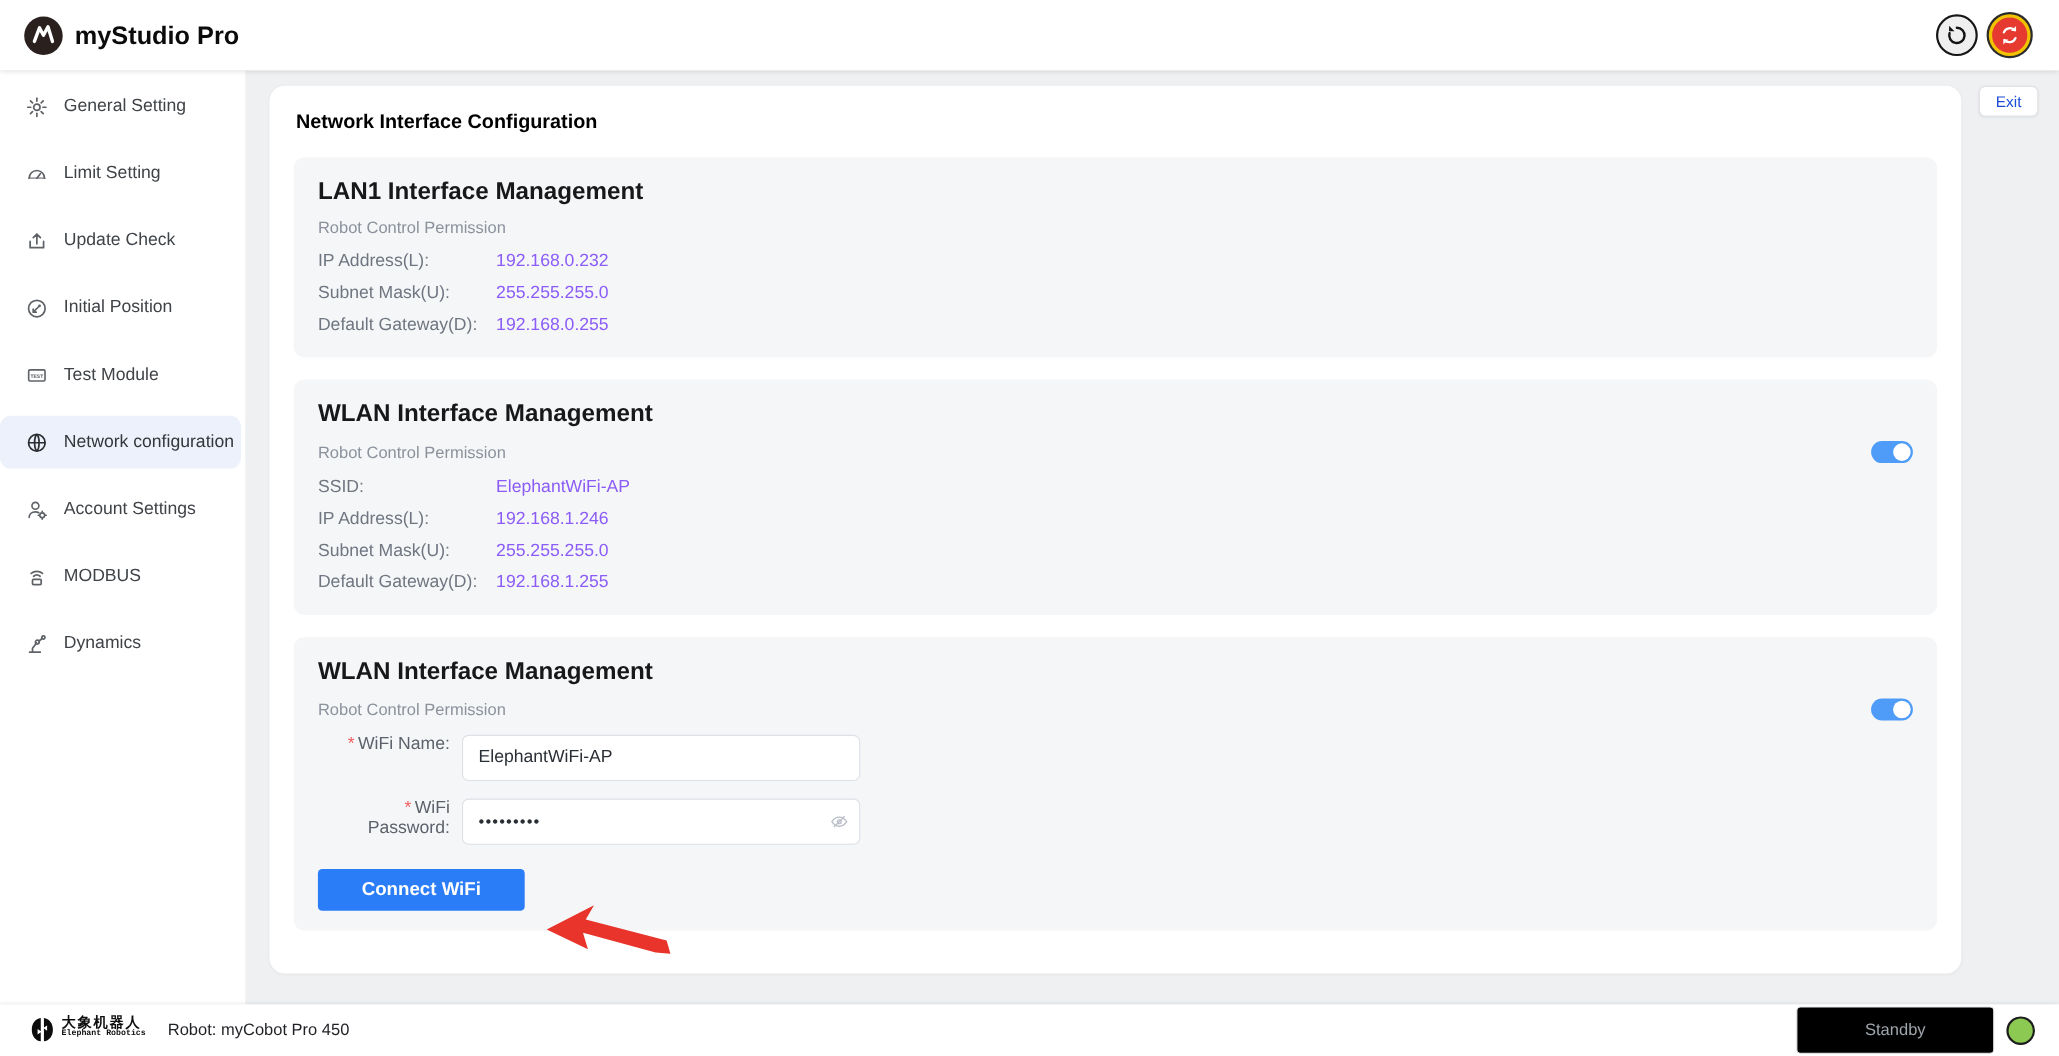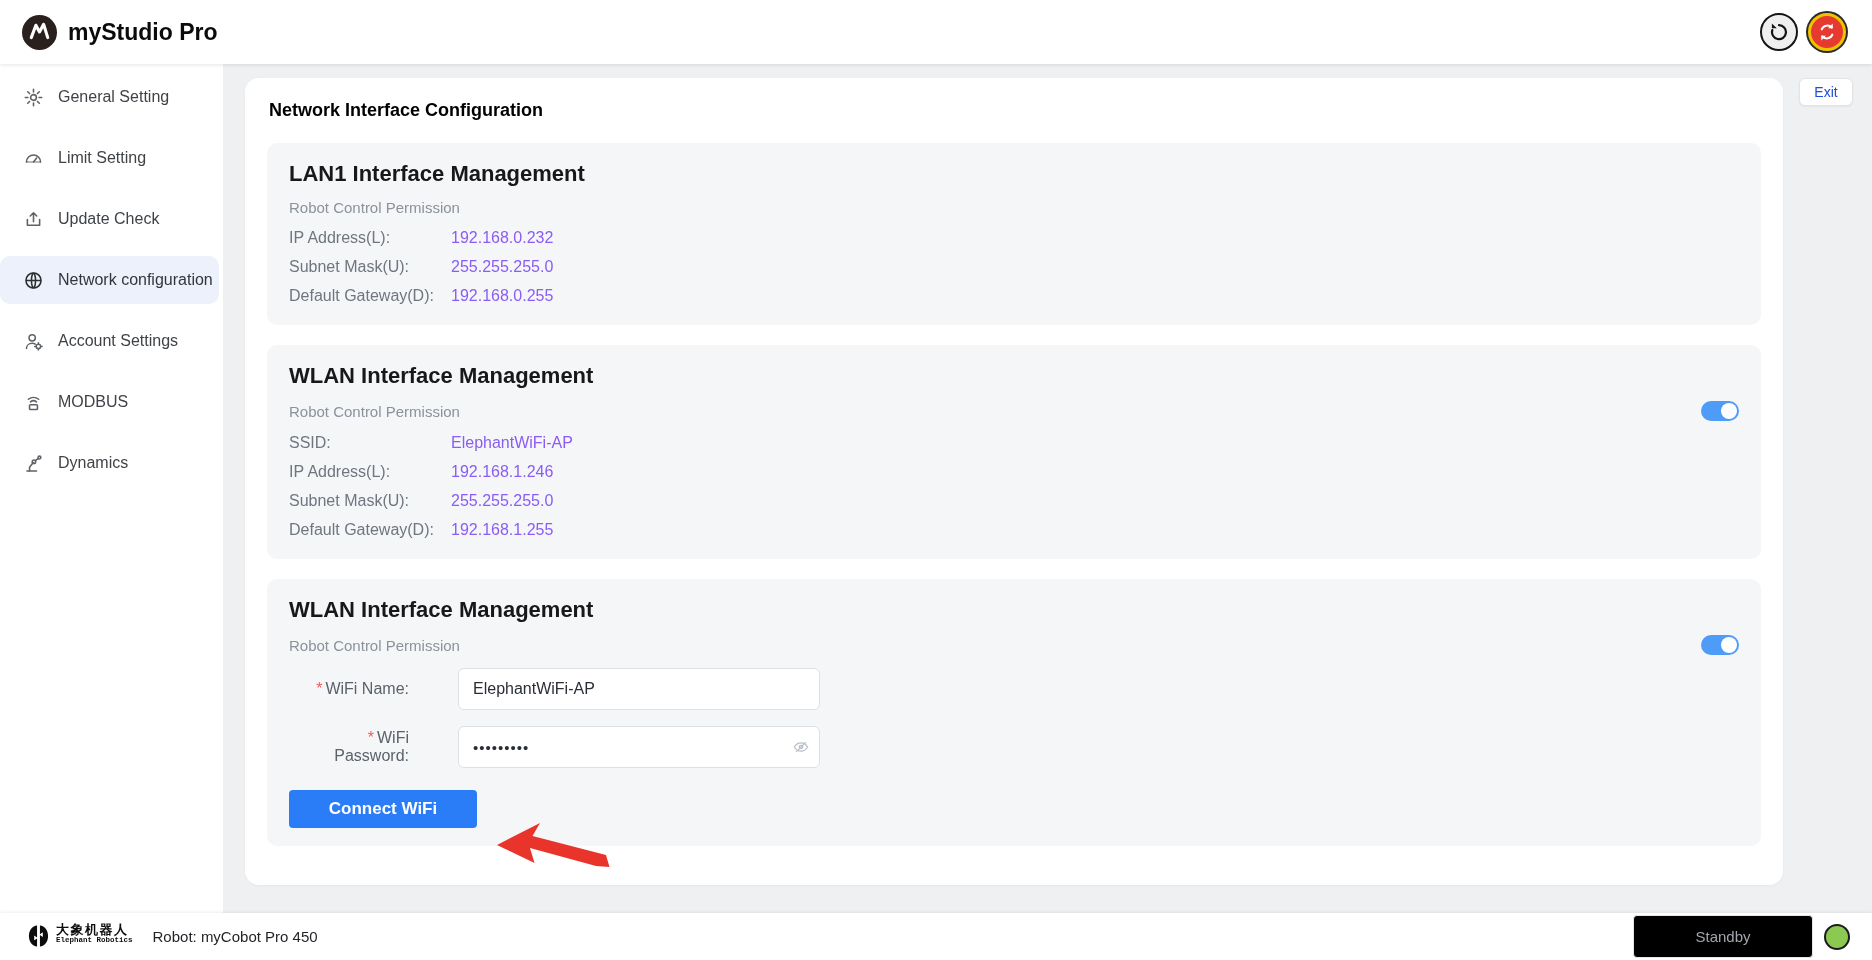--- a/index.html
+++ b/index.html
@@ -49,21 +49,21 @@
   .perm-lbl { font-size:15px; color:#8b929c; }
   .kv-row { display:flex; margin-bottom:11px; }
   .kv-lbl { width:162px; font-size:16px; color:#6f7680; }
   .kv-val { font-size:16px; color:#8b5cf6; }
 
   .toggle { width:38px; height:20px; border-radius:10px; background:#4e9bf8;
     position:relative; cursor:pointer; }
   .toggle .knob { position:absolute; right:2px; top:2px; width:16px; height:16px;
     border-radius:50%; background:#fff; }
 
-  .form-row { display:flex; align-items:center; margin-bottom:16px;gap:38px; }
+  .form-row { display:flex; align-items:flex-start; margin-bottom:16px; }
   .form-lbl { width:131px; text-align:right; padding-right:11px; font-size:16px;
     color:#5c626b; }
   .req { color:#f15c5c; margin-right:3px; }
   .inp { position:relative; }
   .inp input { width:362px; height:42px; background:#fff; border:1px solid #dde0e6;
     border-radius:6px; padding:0 34px 0 14px; font-size:16px; color:#2a2e35;
     font-family:"Liberation Sans", sans-serif; outline:none; }
   .inp input.pwd { letter-spacing:1px; font-size:15px; }
   .eye { position:absolute; right:10px; top:12px; cursor:pointer; }
   .connect-btn { margin-top:6px; width:188px; height:38px; background:#2b7cf7;
@@ -147,21 +147,40 @@
   <div class="side-item">
     <span class="icon">
       <svg width="21" height="21" viewBox="0 0 24 24" stroke="#5f6368" stroke-width="1.8" fill="none" stroke-linecap="round" stroke-linejoin="round">
         <path d="M12 14.5V4.5M8.3 8L12 4.3 15.7 8"></path>
         <path d="M5 12v6.5h14V12"></path>
       </svg>
     </span>
     <span class="lbl">Update Check</span>
   </div>
 
-
+  <div class="side-item">
+    <span class="icon">
+      <svg width="21" height="21" viewBox="0 0 24 24" stroke="#5f6368" stroke-width="1.8" fill="none" stroke-linecap="round">
+        <circle cx="12" cy="12" r="8.6"></circle>
+        <circle cx="14.8" cy="9.2" r="1.5" fill="#5f6368" stroke="none"></circle>
+        <path d="M13.6 10.4L8.2 15.8M8.2 15.8v-3.1M8.2 15.8h3.1"></path>
+      </svg>
+    </span>
+    <span class="lbl">Initial Position</span>
+  </div>
+
+  <div class="side-item">
+    <span class="icon">
+      <svg width="21" height="21" viewBox="0 0 24 24" fill="none">
+        <rect x="3.5" y="6" width="17" height="11.5" rx="1.5" stroke="#5f6368" stroke-width="1.7"></rect>
+        <text x="12" y="14" text-anchor="middle" font-size="5.2" fill="#5f6368" font-family="Liberation Sans, sans-serif" font-weight="bold">TEST</text>
+      </svg>
+    </span>
+    <span class="lbl">Test Module</span>
+  </div>
 
   <div class="side-item selected">
     <span class="icon">
       <svg width="21" height="21" viewBox="0 0 24 24" stroke="#2c2e31" stroke-width="1.8" fill="none">
         <circle cx="12" cy="12" r="8.6"></circle>
         <path d="M3.4 12h17.2M12 3.4c3.1 2.6 3.1 14.6 0 17.2M12 3.4c-3.1 2.6-3.1 14.6 0 17.2"></path>
       </svg>
     </span>
     <span class="lbl">Network configuration</span>
   </div>

